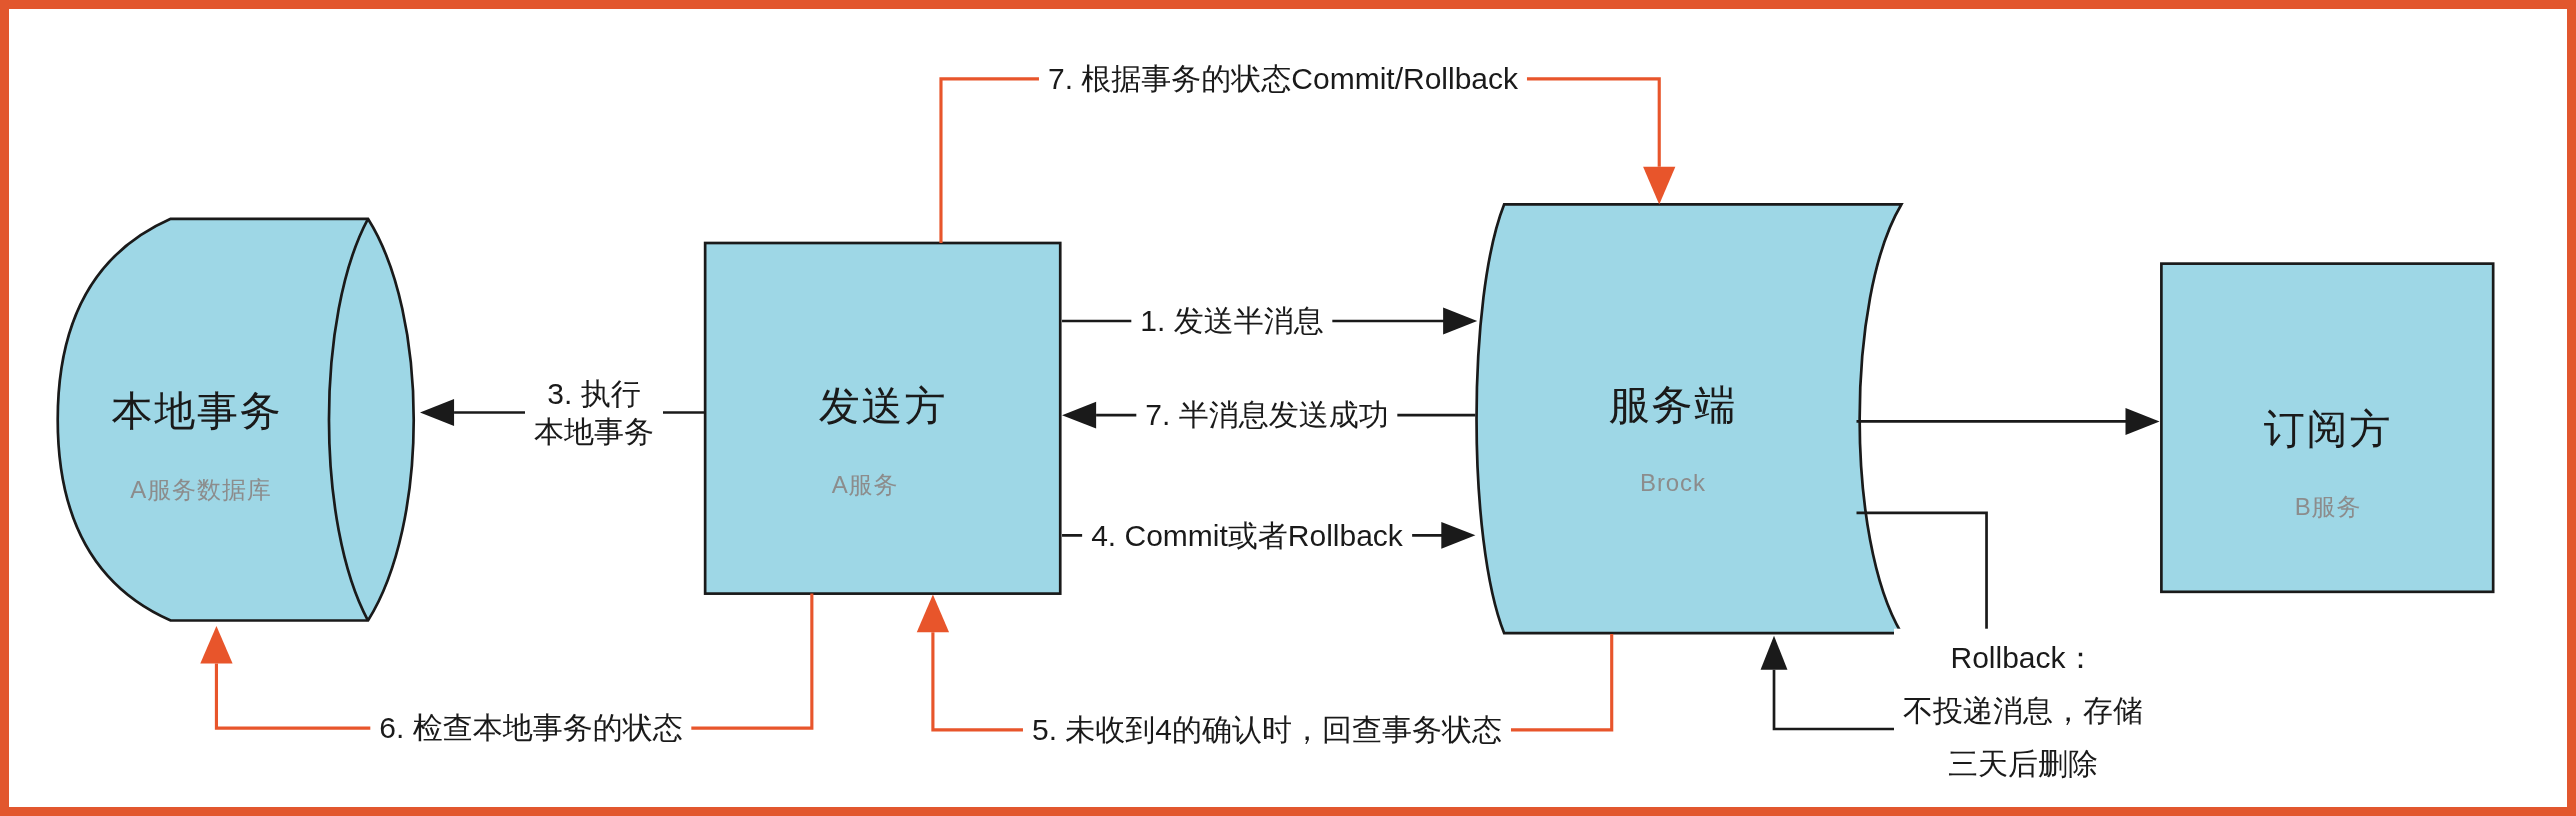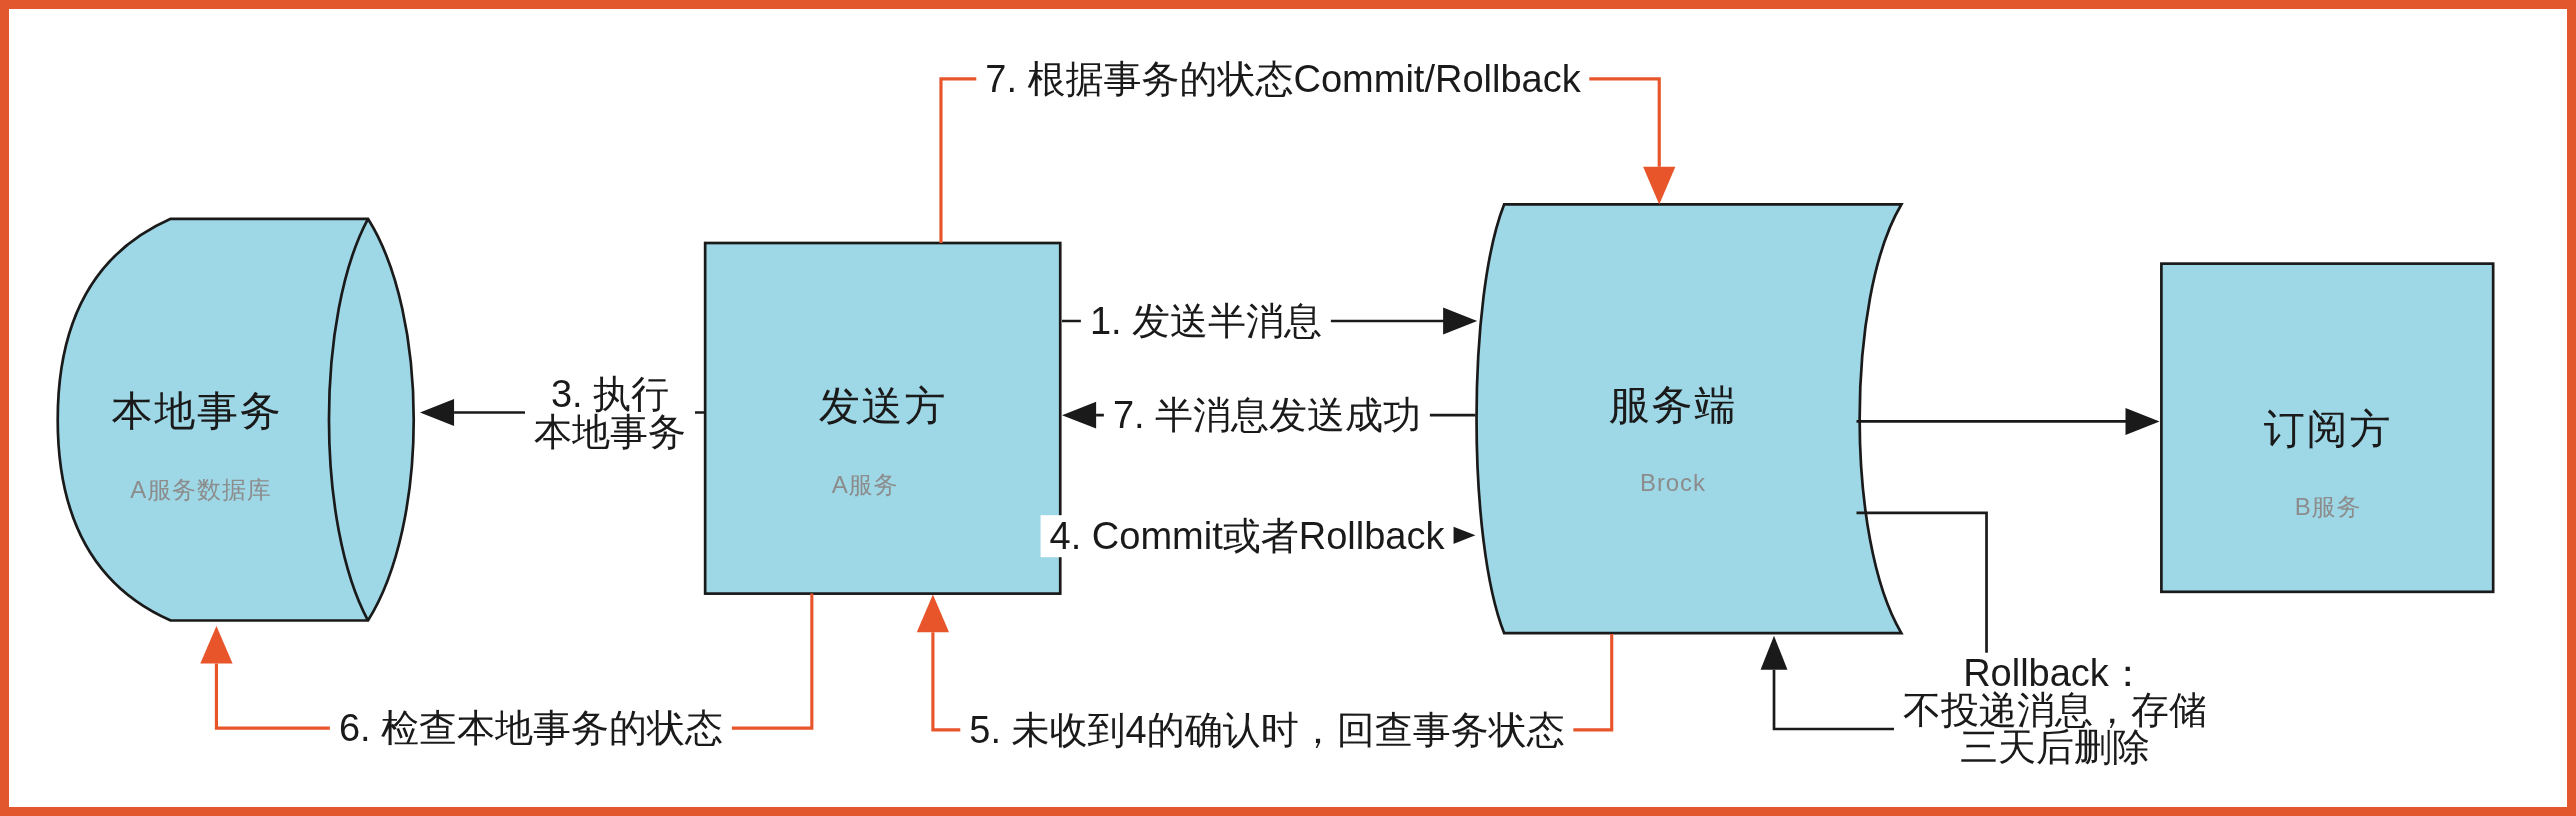--- a/index.html
+++ b/index.html
@@ -24,21 +24,21 @@
   .shape{fill:var(--node-fill);stroke:var(--stroke-color);stroke-width:3px;}
   .seam{fill:none;stroke:var(--stroke-color);stroke-width:3px;}
   .black-line{fill:none;stroke:var(--stroke-color);stroke-width:3px;}
   .black-head{fill:var(--stroke-color);stroke:none;}
   .orange-line{fill:none;stroke:var(--accent-color);stroke-width:3.5px;}
   .orange-head{fill:var(--accent-color);stroke:none;}
   .lbl{
     position:absolute;
     background:#fff;
     color:var(--label-color);
-    font-size:38px;
+    font-size:30px;
     line-height:38px;
     white-space:nowrap;
     padding:1.8px 9px;
     transform:translate(-50%,-50%);
   }
   .lbl.left-edge{transform:translateY(-50%);text-align:center;}
   .multiline{white-space:pre-line;}
   .node-title{
     position:absolute;
     color:var(--stroke-color);
@@ -109,26 +109,26 @@
 
   <div class="node-title" style="left:874px;top:397px;">发送方</div>
   <div class="node-sub" style="left:856px;top:476px;">A服务</div>
 
   <div class="node-title" style="left:1664px;top:396px;">服务端</div>
   <div class="node-sub" style="left:1664px;top:474px;">Brock</div>
 
   <div class="node-title" style="left:2319px;top:420px;">订阅方</div>
   <div class="node-sub" style="left:2319px;top:498px;">B服务</div>
 
-  <div class="lbl" style="left:1197px;top:312px;">1. 发送半消息</div>
+  <div class="lbl" style="left:1223px;top:312px;">1. 发送半消息</div>
   <div class="lbl" style="left:1258px;top:406px;">7. 半消息发送成功</div>
   <div class="lbl left-edge multiline" style="left:516px;top:404px;">3. 执行
 本地事务</div>
   <div class="lbl" style="left:1238px;top:527px;">4. Commit或者Rollback</div>
   <div class="lbl" style="left:1258px;top:721px;">5. 未收到4的确认时，回查事务状态</div>
   <div class="lbl" style="left:522px;top:719px;">6. 检查本地事务的状态</div>
   <div class="lbl" style="left:1274px;top:70px;">7. 根据事务的状态Commit/Rollback</div>
-  <div class="lbl left-edge multiline" style="left:1885px;top:701px;line-height:37px;">Rollback：
+  <div class="lbl left-edge multiline" style="left:1885px;top:701px;line-height:53px;">Rollback：
 不投递消息，存储
 三天后删除</div>
 
 </div>
 
 
 </body></html>

